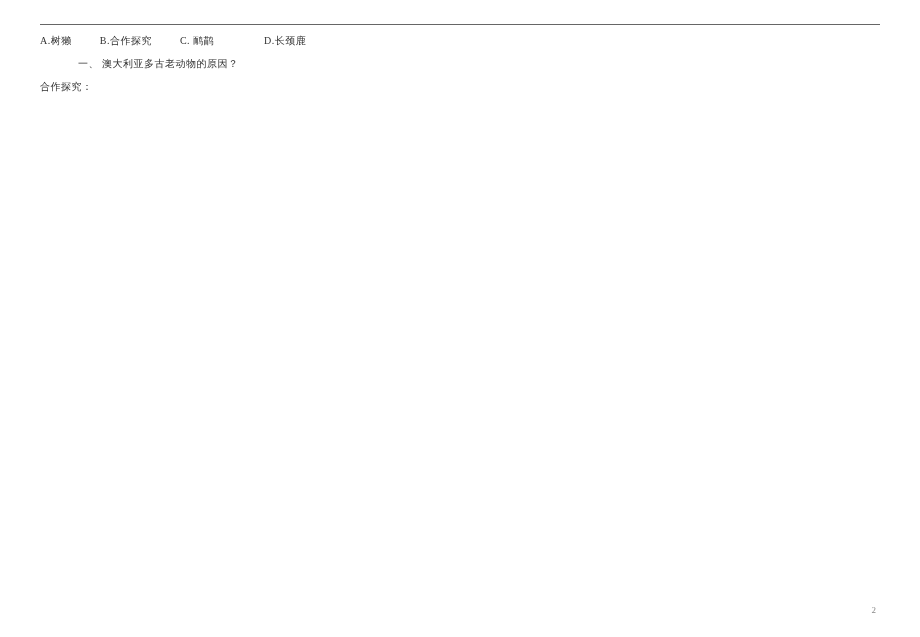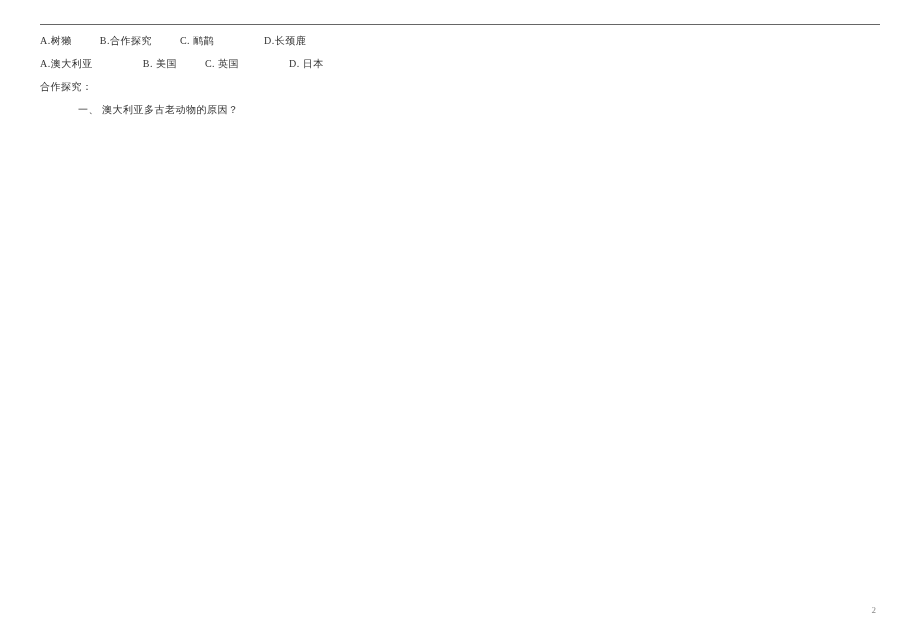--- a/index.html
+++ b/index.html
@@ -58,29 +58,23 @@
 <div class="content-border">
 
   <div class="line options">
     <span class="opt">A.树獭</span>
     <span class="opt">B.合作探究</span>
     <span class="opt wide">C. 鸸鹋</span>
     <span class="opt">D.长颈鹿</span>
   </div>
 
 
-  <div class="line options">
-    <span class="opt wide">A.澳大利亚</span>
-    <span class="opt">B. 美国</span>
-    <span class="opt wide">C. 英国</span>
-    <span class="opt">D. 日本</span>
-  </div>
-
-  <div class="line">合作探究：</div>
 
   <div class="line indent">
     <span>一、</span>
     <span>澳大利亚多古老动物的原因？</span>
   </div>
 
+  <div class="line">合作探究：</div>
+
 </div>
 
 <div class="page-number">2</div>
 
 </body></html>

